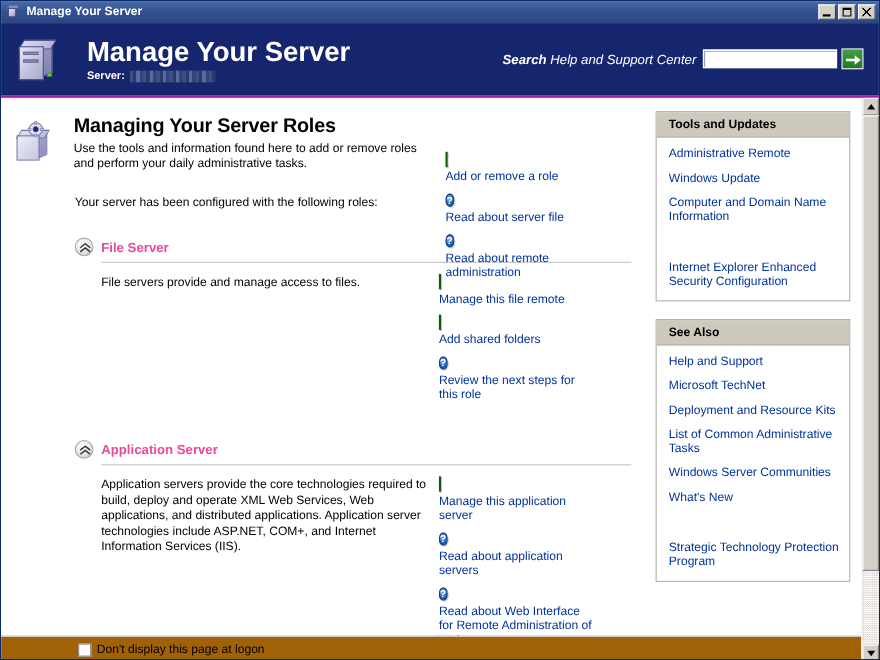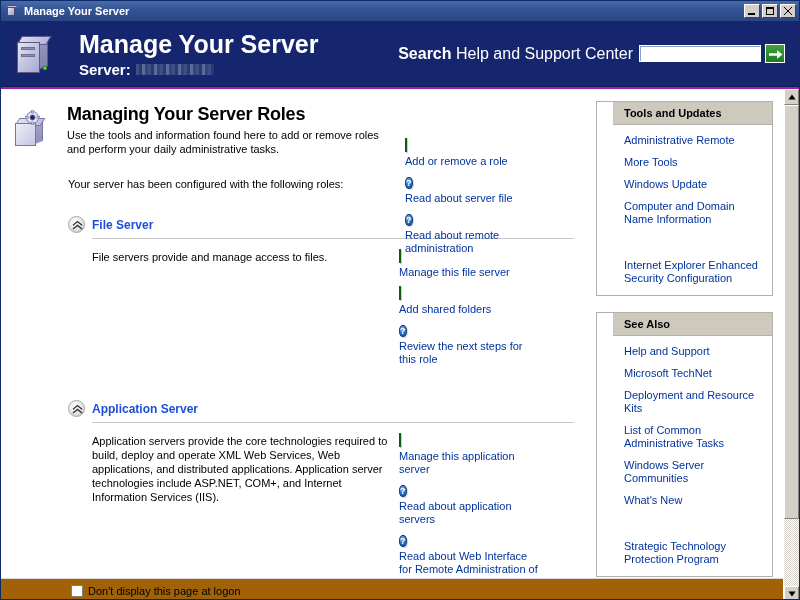--- a/index.html
+++ b/index.html
@@ -187,21 +187,21 @@
     line-height: 28px;
     letter-spacing: 0px;
   }
   .header-server-line {
     display: flex;
     align-items: center;
     margin-top: 3px;
   }
   .header-server-label {
     color: #ffffff;
-    font-size: 15px;
+    font-size: 10px;
     font-weight: bold;
     margin-right: 5px;
   }
   .header-server-value {
     width: 78px;
     height: 11px;
     background:
       repeating-linear-gradient(90deg,
         #3d4f87 0px, #3d4f87 3px,
         #2a3a6e 3px, #2a3a6e 6px,
@@ -214,23 +214,24 @@
 
   .header-search {
     margin-left: auto;
     margin-right: 14px;
     display: flex;
     align-items: center;
     flex: 0 0 auto;
   }
   .search-label {
     color: #ffffff;
-    font-size: 16px;
+    font-size: 12px;
     margin-right: 6px;
     white-space: nowrap;
+    font-style: italic;
   }
   .search-label b { font-weight: bold; }
   .search-input {
     width: 122px;
     height: 17px;
     background: #ffffff;
     border: 1px solid #ffffff;
     box-shadow: inset 1px 1px 0 #8e9ec0;
     box-sizing: border-box;
     font-family: "Liberation Sans", sans-serif;
@@ -417,21 +418,21 @@
     border: 1px solid #a8a8a8;
     box-sizing: border-box;
     position: relative;
     cursor: pointer;
     margin-right: 7px;
   }
   .collapse-btn svg { position: absolute; left: 3px; top: 4px; }
   .role-title {
     font-size: 12px;
     font-weight: bold;
-    color: #1d4ed8;
+    color: #ec4899;
     white-space: nowrap;
   }
   .role-rule {
     height: 1px;
     background: #c8c8c8;
     margin: 5px 0 0 24px;
   }
   .role-body {
     display: flex;
     margin-top: 11px;
@@ -455,21 +456,20 @@
     width: 195px;
     flex: 0 0 195px;
     padding: 12px 10px 0 8px;
     box-sizing: border-box;
   }
   .panel {
     border: 1px solid #b3b0a7;
     background: #ffffff;
     margin-bottom: 16px;
     box-sizing: border-box;
-    padding-left: 16px;
   }
   .panel-head {
     background: #cdc9bd;
     padding: 5px 9px 5px 11px;
     font-size: 11px;
     font-weight: bold;
     color: #000;
     border-bottom: 1px solid #b3b0a7;
   }
   .panel-body {
@@ -675,21 +675,21 @@
             <div class="role-desc">File servers provide and manage access to files.</div>
             <div class="role-links">
               <div class="link-row">
                 <span class="licon">
                   <span class="ic-arrow">
                     <svg width="12" height="10" viewBox="0 0 12 10">
                       <path d="M0.8 3.6 h6 V1.2 L11 5 L6.8 8.8 V6.4 H0.8 Z" fill="#ffffff"></path>
                     </svg>
                   </span>
                 </span>
-                <span class="link-text">Manage this file server</span>
+                <span class="link-text">Manage this file remote</span>
               </div>
               <div class="link-row">
                 <span class="licon">
                   <span class="ic-arrow">
                     <svg width="12" height="10" viewBox="0 0 12 10">
                       <path d="M0.8 3.6 h6 V1.2 L11 5 L6.8 8.8 V6.4 H0.8 Z" fill="#ffffff"></path>
                     </svg>
                   </span>
                 </span>
                 <span class="link-text">Add shared folders</span>
@@ -751,21 +751,20 @@
         </div>
 
       </div>
 
       <div class="sidebar">
 
         <div class="panel">
           <div class="panel-head">Tools and Updates</div>
           <div class="panel-body">
             <a class="panel-link">Administrative Remote</a>
-            <a class="panel-link">More Tools</a>
             <a class="panel-link">Windows Update</a>
             <a class="panel-link">Computer and Domain Name Information</a>
             <a class="panel-link">Internet Explorer Enhanced Security Configuration</a>
           </div>
         </div>
 
         <div class="panel">
           <div class="panel-head">See Also</div>
           <div class="panel-body">
             <a class="panel-link">Help and Support</a>

